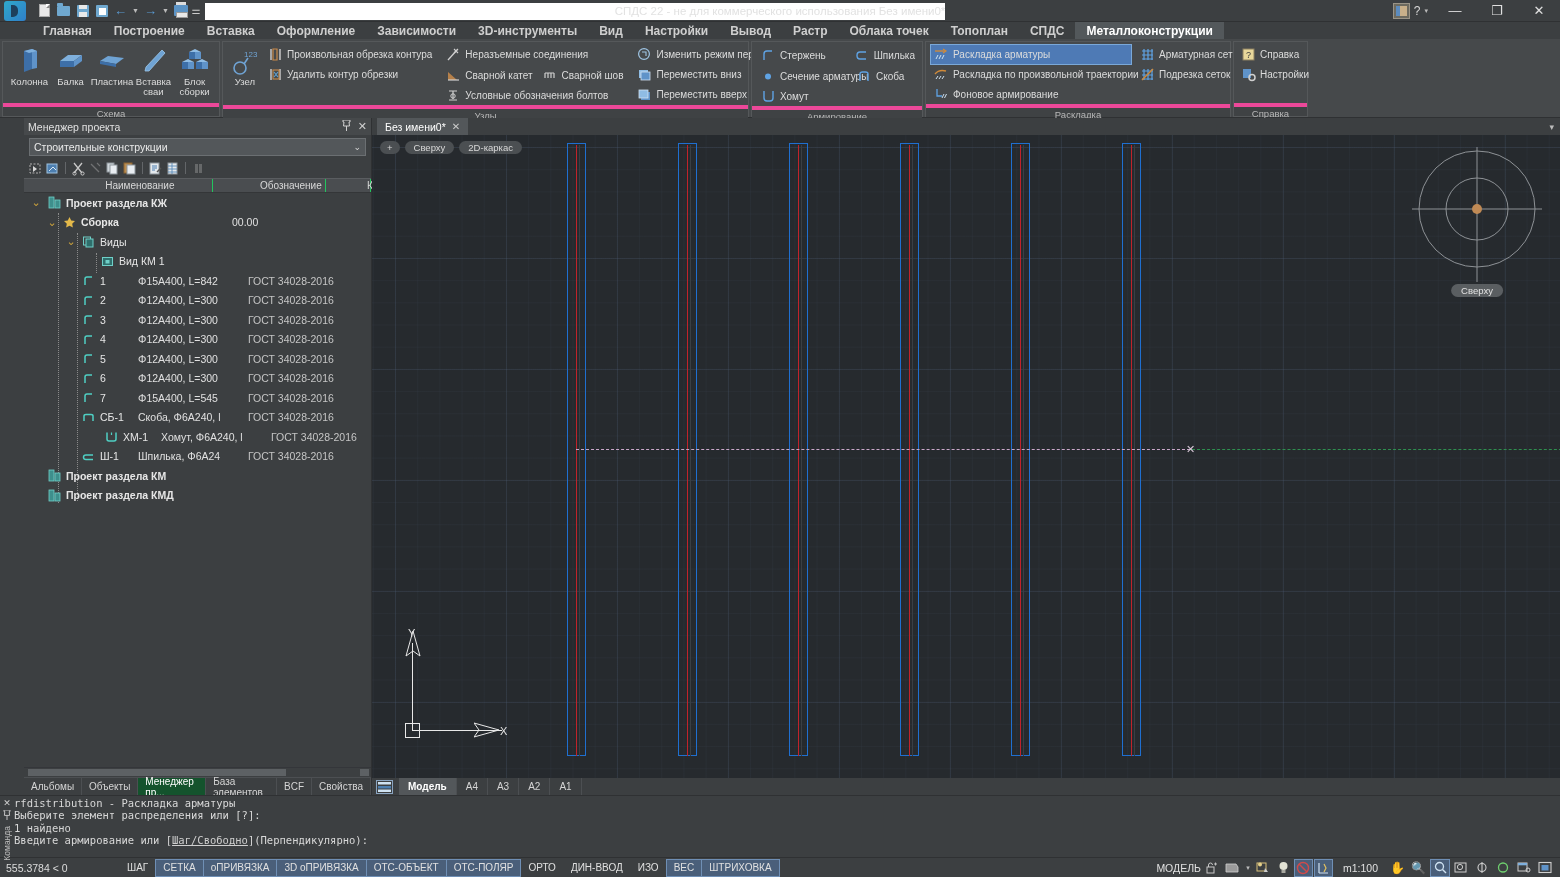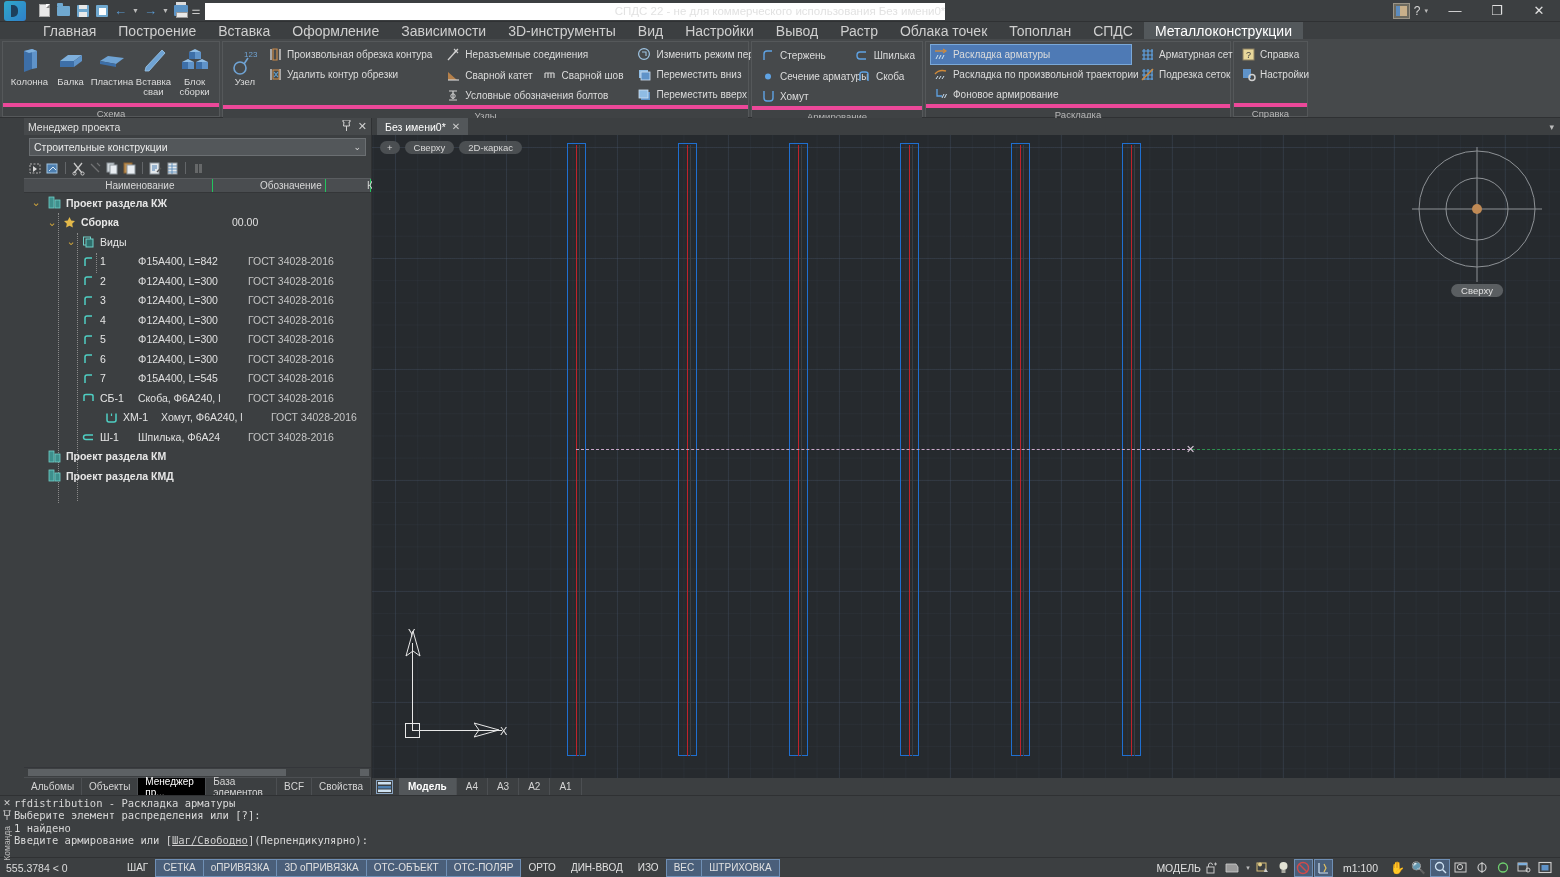--- a/index.html
+++ b/index.html
@@ -55,22 +55,23 @@
   .helpbox{display:flex;align-items:center;gap:4px;margin-right:6px;}
   .helpimg{width:17px;height:16px;background:#6d6a5f;border:1px solid #9a9487;position:relative;}
   .helpimg::after{content:"";position:absolute;left:2px;top:2px;right:2px;bottom:2px;background:linear-gradient(90deg,#5c8bbd 40%,#c9b08a 40%);}
 
   
   .ribbon-tabs {
     height: 17px; background:#3c3f41; display:flex; align-items:stretch; padding-left:32px;
     flex: 0 0 17px;
   }
   .rtab {
-    padding: 0 11px; font-size:14px; color:#cfcfcf; display:flex;align-items:center;
+    padding: 0 11px; font-size:12px; color:#cfcfcf; display:flex;align-items:center;
     white-space:nowrap;
+    font-weight:bold;
   }
   .rtab.active { background:#53585b; color:#ffffff; }
 
   
   .ribbon {
     height: 79px; background:#46494b; display:flex; align-items:stretch; padding: 2px 0 0 2px;
     flex: 0 0 79px; border-bottom:1px solid #2f3133;
   }
   .panel {
     background:#46494b; border:1px solid #55585a; margin-right:2px;
@@ -125,21 +126,21 @@
   .tstd { color:#c5c5c5; }
   .tdesig { color:#e0e0e0; }
   .guide { position:absolute; border-left:1px dotted #8a8a8a; }
   .pm-scroll { height:10px; background:#3c3f41; position:relative; border-top:1px solid #34363a;}
   .pm-scroll .thumb{position:absolute;left:4px;top:1px;height:7px;width:258px;background:#5d6164;}
   .pm-scroll .btnr{position:absolute;right:2px;top:1px;height:7px;width:9px;background:#5d6164;}
   .pm-bottomtabs {
     height:18px; display:flex; align-items:stretch; background:#3c3f41; border-top:1px solid #4c4f52;
   }
   .ptab { padding:0 7px; display:flex;align-items:center; font-size:10px; color:#d5d5d5; border-right:1px solid #4c4f52;}
-  .ptab.active{ background:#000000; color:#fff; }
+  .ptab.active{ background:#14532d; color:#fff; }
 
   
   .canvascol{flex:1; display:flex; flex-direction:column; min-width:0;}
   .doctabs { height:17px; background:#3c3f41; display:flex; align-items:stretch; padding-left:5px; position:relative;}
   .doctab{ display:flex;align-items:center;gap:6px;padding:0 8px;background:#53575a;font-size:10.5px;color:#fff;}
   .doctab .x{font-size:10px;color:#ccc;}
   .doctabs .rcaret{margin-left:auto;margin-right:6px;align-self:center;font-size:9px;color:#bbb;}
   .canvas {
     flex:1; position:relative; background:#262a2e; overflow:hidden;
     background-image:
@@ -664,20 +665,28 @@
 
         <div class="trow" style="padding-left:41px">
           <span class="exp" style="color:#c8a03c;font-size:11px;">⌄</span>
           <span class="tico" style="margin-left:5px;"><svg width="13" height="13" viewBox="0 0 13 13">
                 <rect x="1.5" y="2" width="7" height="8" fill="none" stroke="#6fd0c8" stroke-width="1"></rect>
                 <rect x="4" y="4" width="7" height="8" fill="#2f6f6c" stroke="#6fd0c8" stroke-width="1"></rect>
               </svg></span>
           <span class="tname">Виды</span>
         </div>
 
+        <div class="trow" style="padding-left:60px">
+          <span class="exp"></span>
+          <span class="tico" style="margin-left:5px;"><svg width="13" height="13" viewBox="0 0 13 13">
+                <rect x="1.5" y="2.5" width="10" height="8" fill="#2f6f6c" stroke="#6fd0c8" stroke-width="1"></rect>
+                <rect x="4.5" y="5" width="4" height="3.5" fill="#6fd0c8"></rect>
+              </svg></span>
+          <span class="tname">Вид КМ 1</span>
+        </div>
 
         <div class="trow" style="padding-left:41px">
           <span class="exp"></span>
           <span class="tico" style="margin-left:5px;"><svg width="13" height="13" viewBox="0 0 13 13">
                 <path d="M3 11 L3 5 Q3 3 5 3 L10 3" fill="none" stroke="#4fd0c4" stroke-width="1.5"></path>
               </svg></span>
           <span class="tname" style="width:38px;">1</span>
           <span class="tdesc">Φ15А400, L=842</span>
           <span class="tstd">ГОСТ 34028-2016</span>
         </div>

